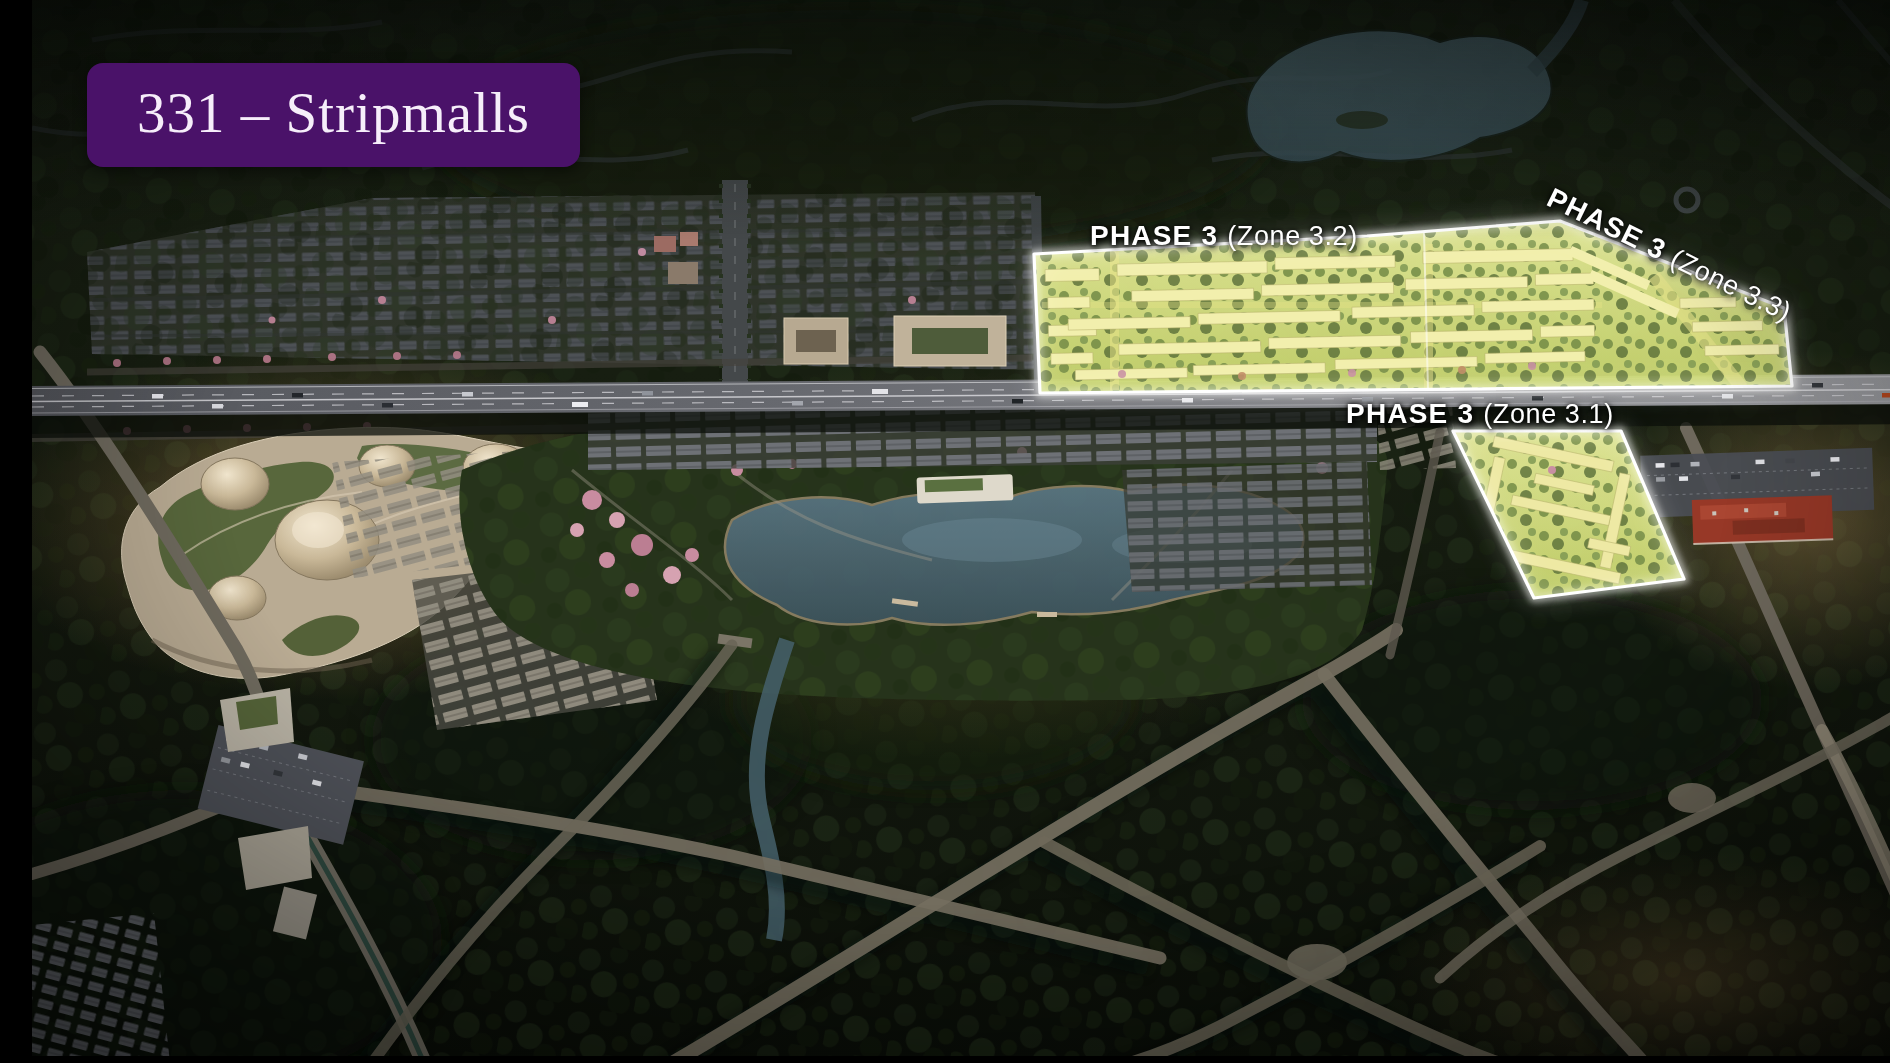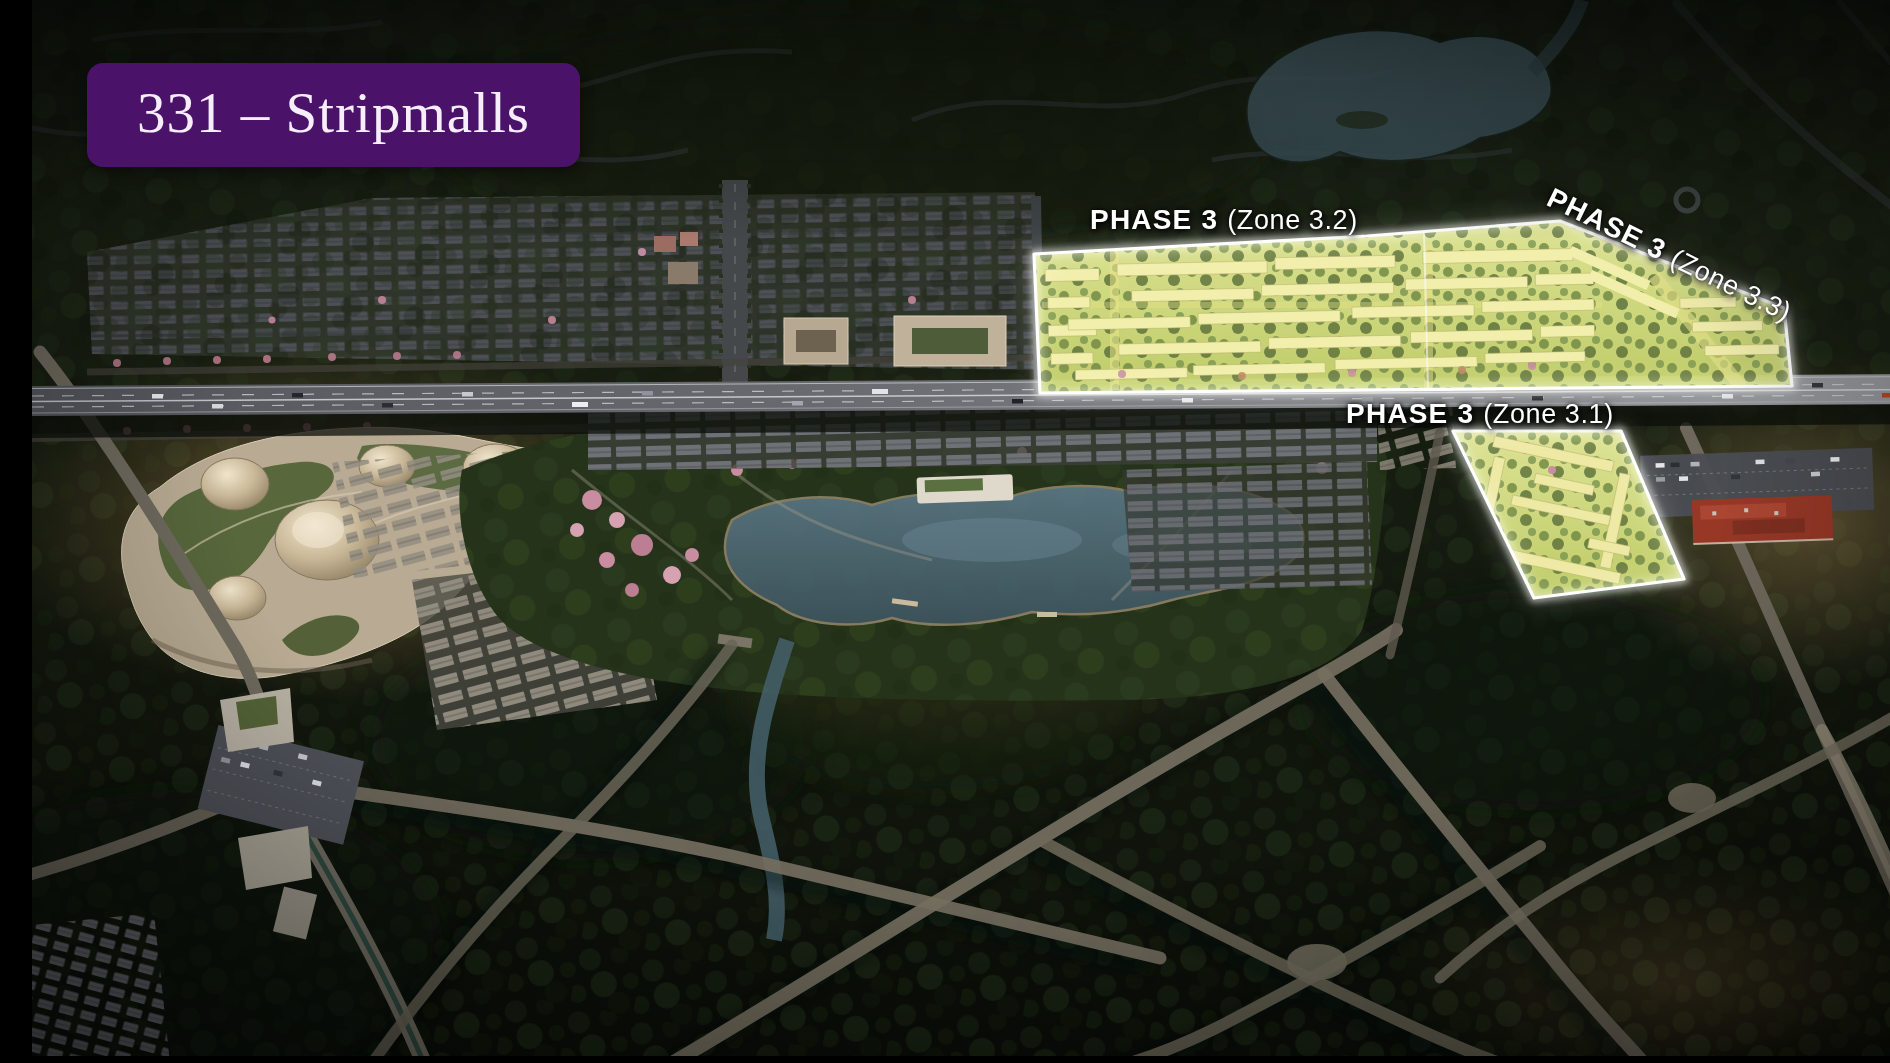--- a/index.html
+++ b/index.html
@@ -8,21 +8,21 @@
   .scene-svg{position:absolute;left:0;top:0;}
   .title-badge{position:absolute;left:55px;top:63px;width:493px;height:104px;
     background:#4a1269;border-radius:16px;display:flex;align-items:center;justify-content:center;
     box-shadow:0 4px 14px rgba(0,0,0,.45);}
   .title-badge span{font-family:"Liberation Serif","DejaVu Serif",serif;font-size:57px;
     color:#f6eefa;letter-spacing:1px;white-space:nowrap;padding-bottom:6px;}
   .phase-label{position:absolute;white-space:nowrap;color:#ffffff;font-size:28px;font-weight:700;
     letter-spacing:1.2px;
     text-shadow:0 0 4px rgba(0,0,0,.95), 2px 3px 6px rgba(0,0,0,.85), 0 0 14px rgba(0,0,0,.6);}
   .phase-label .zn{font-weight:400;font-size:27px;margin-left:9px;letter-spacing:.6px;}
-  .label-32{left:1058px;top:204px;}
+  .label-32{left:1058px;top:220px;}
   .label-33{left:1524px;top:182px;transform:rotate(26deg);transform-origin:left top;}
   .label-31{left:1314px;top:398px;}
 </style>
 </head>
 <body>
 
 <div class="stage">
 
 <svg class="scene-svg" width="1890" height="1063" viewBox="0 0 1890 1063" aria-hidden="true">
 <defs>

